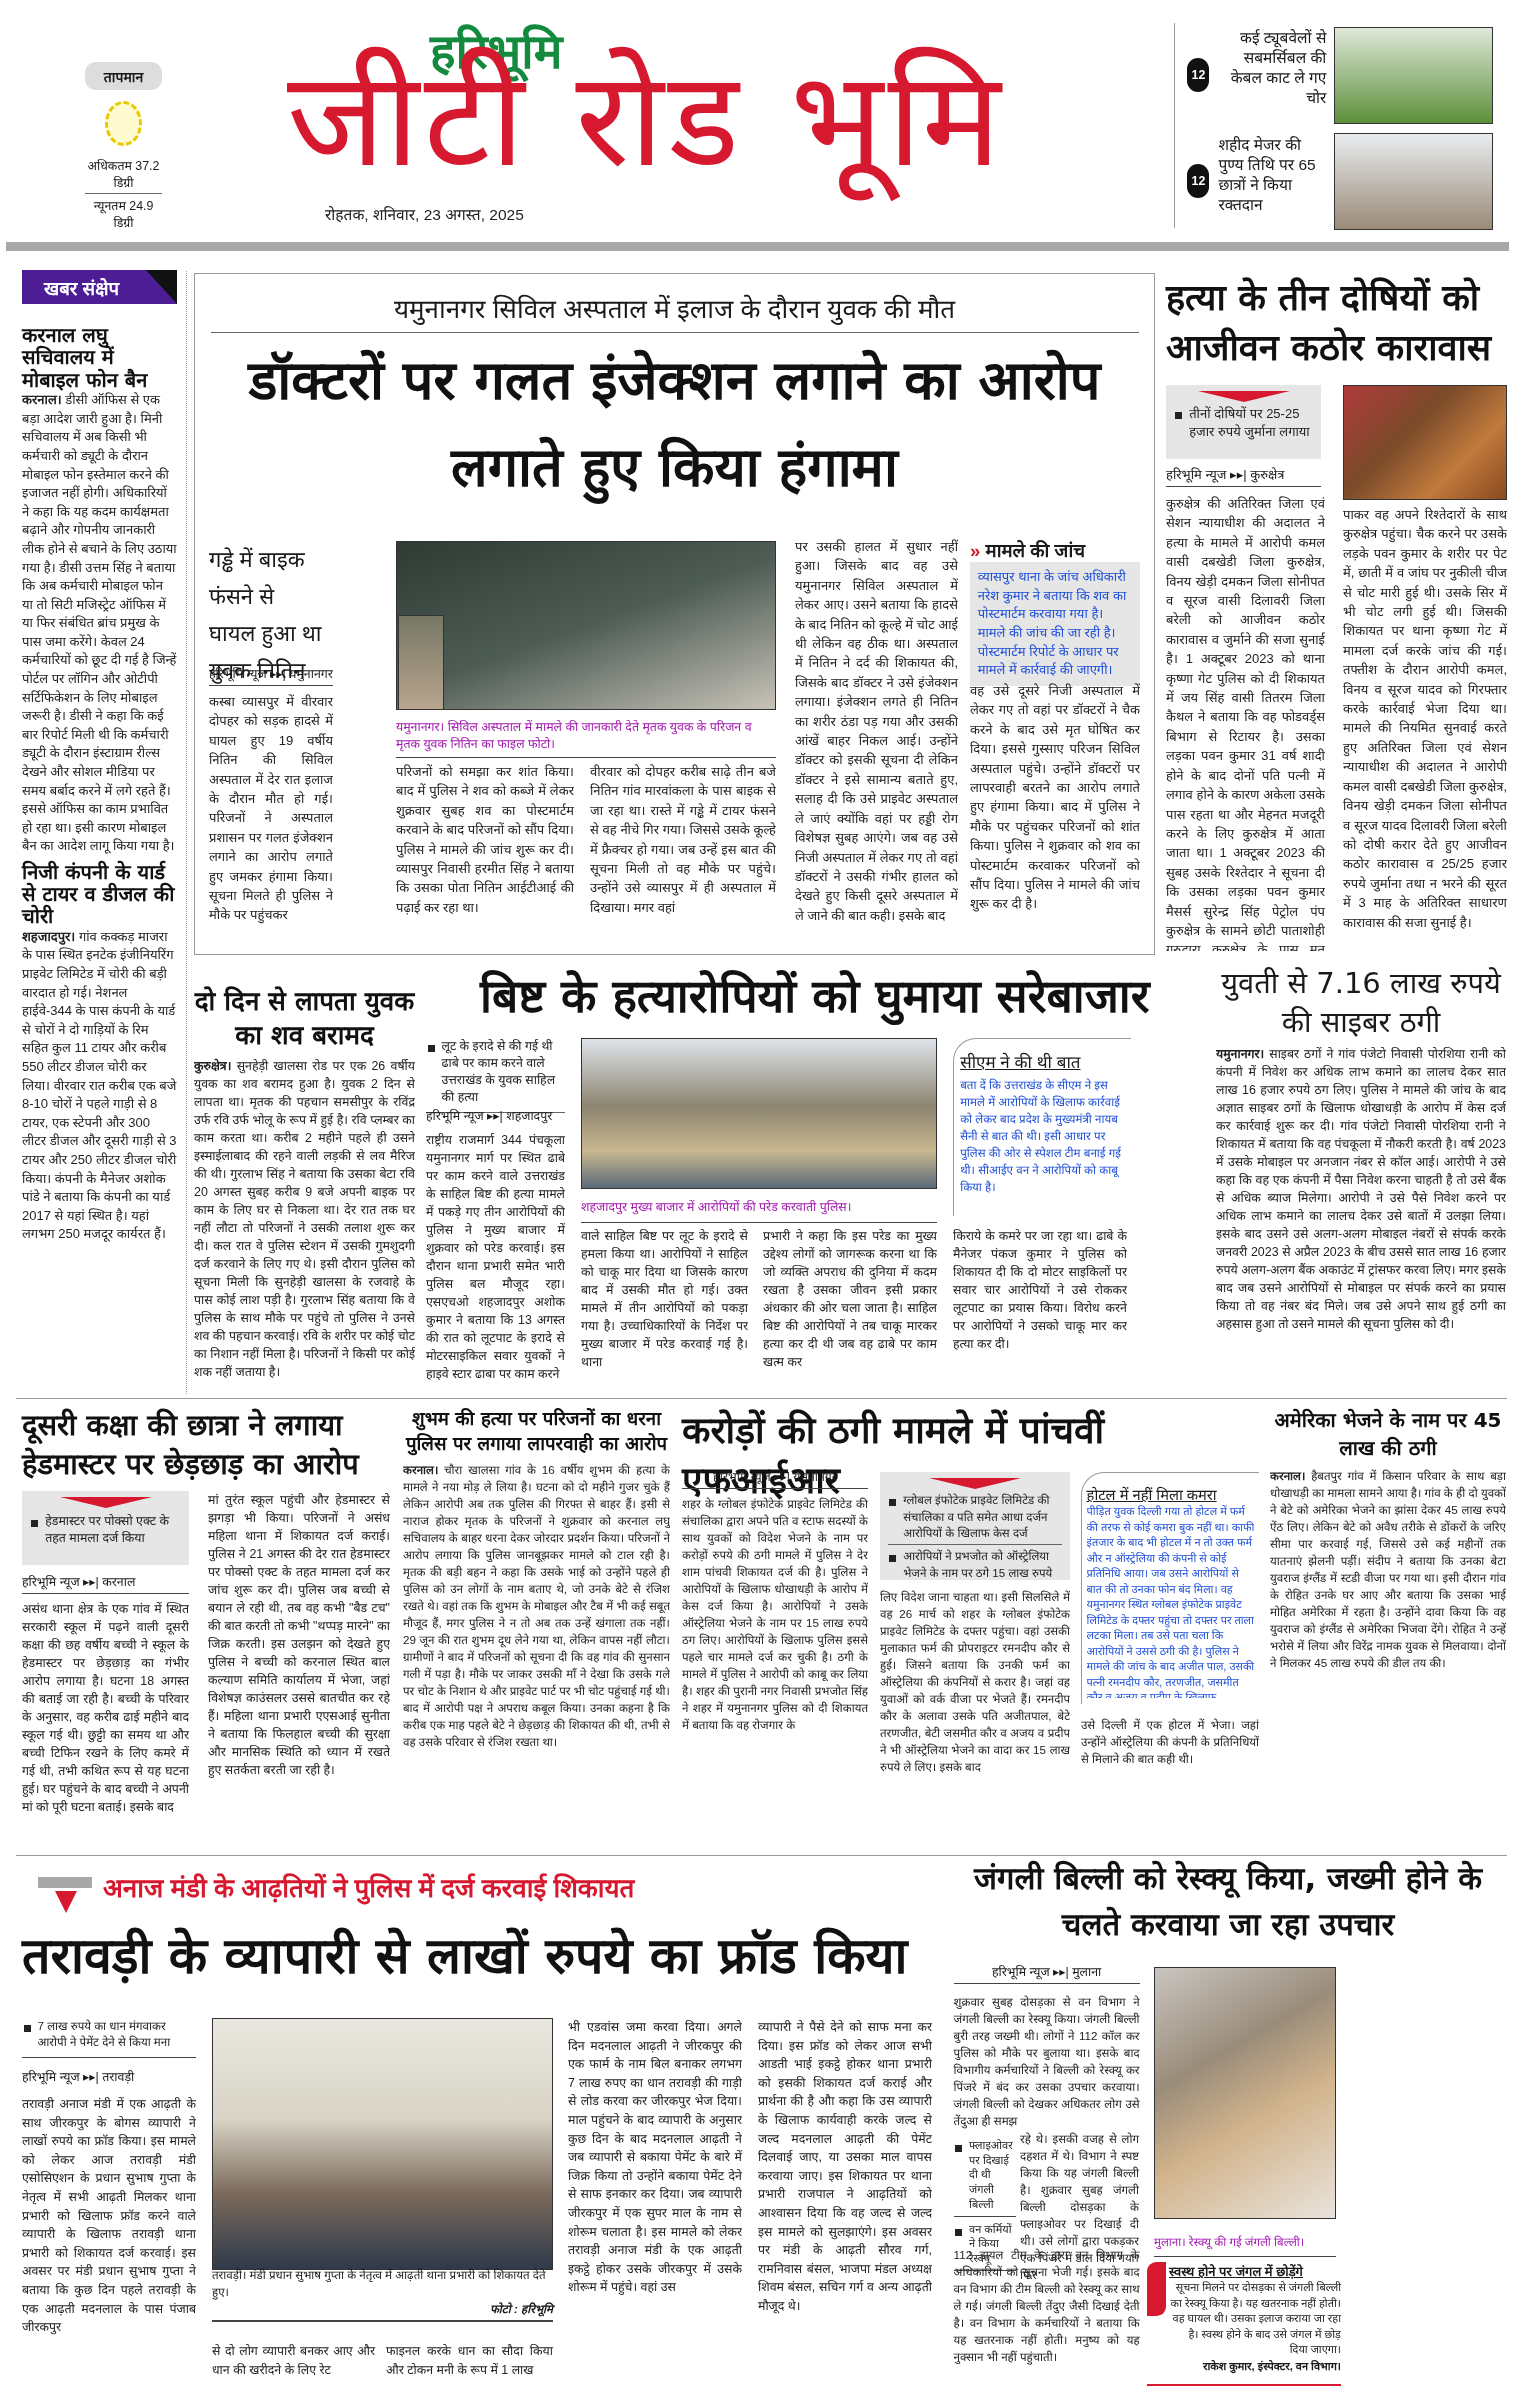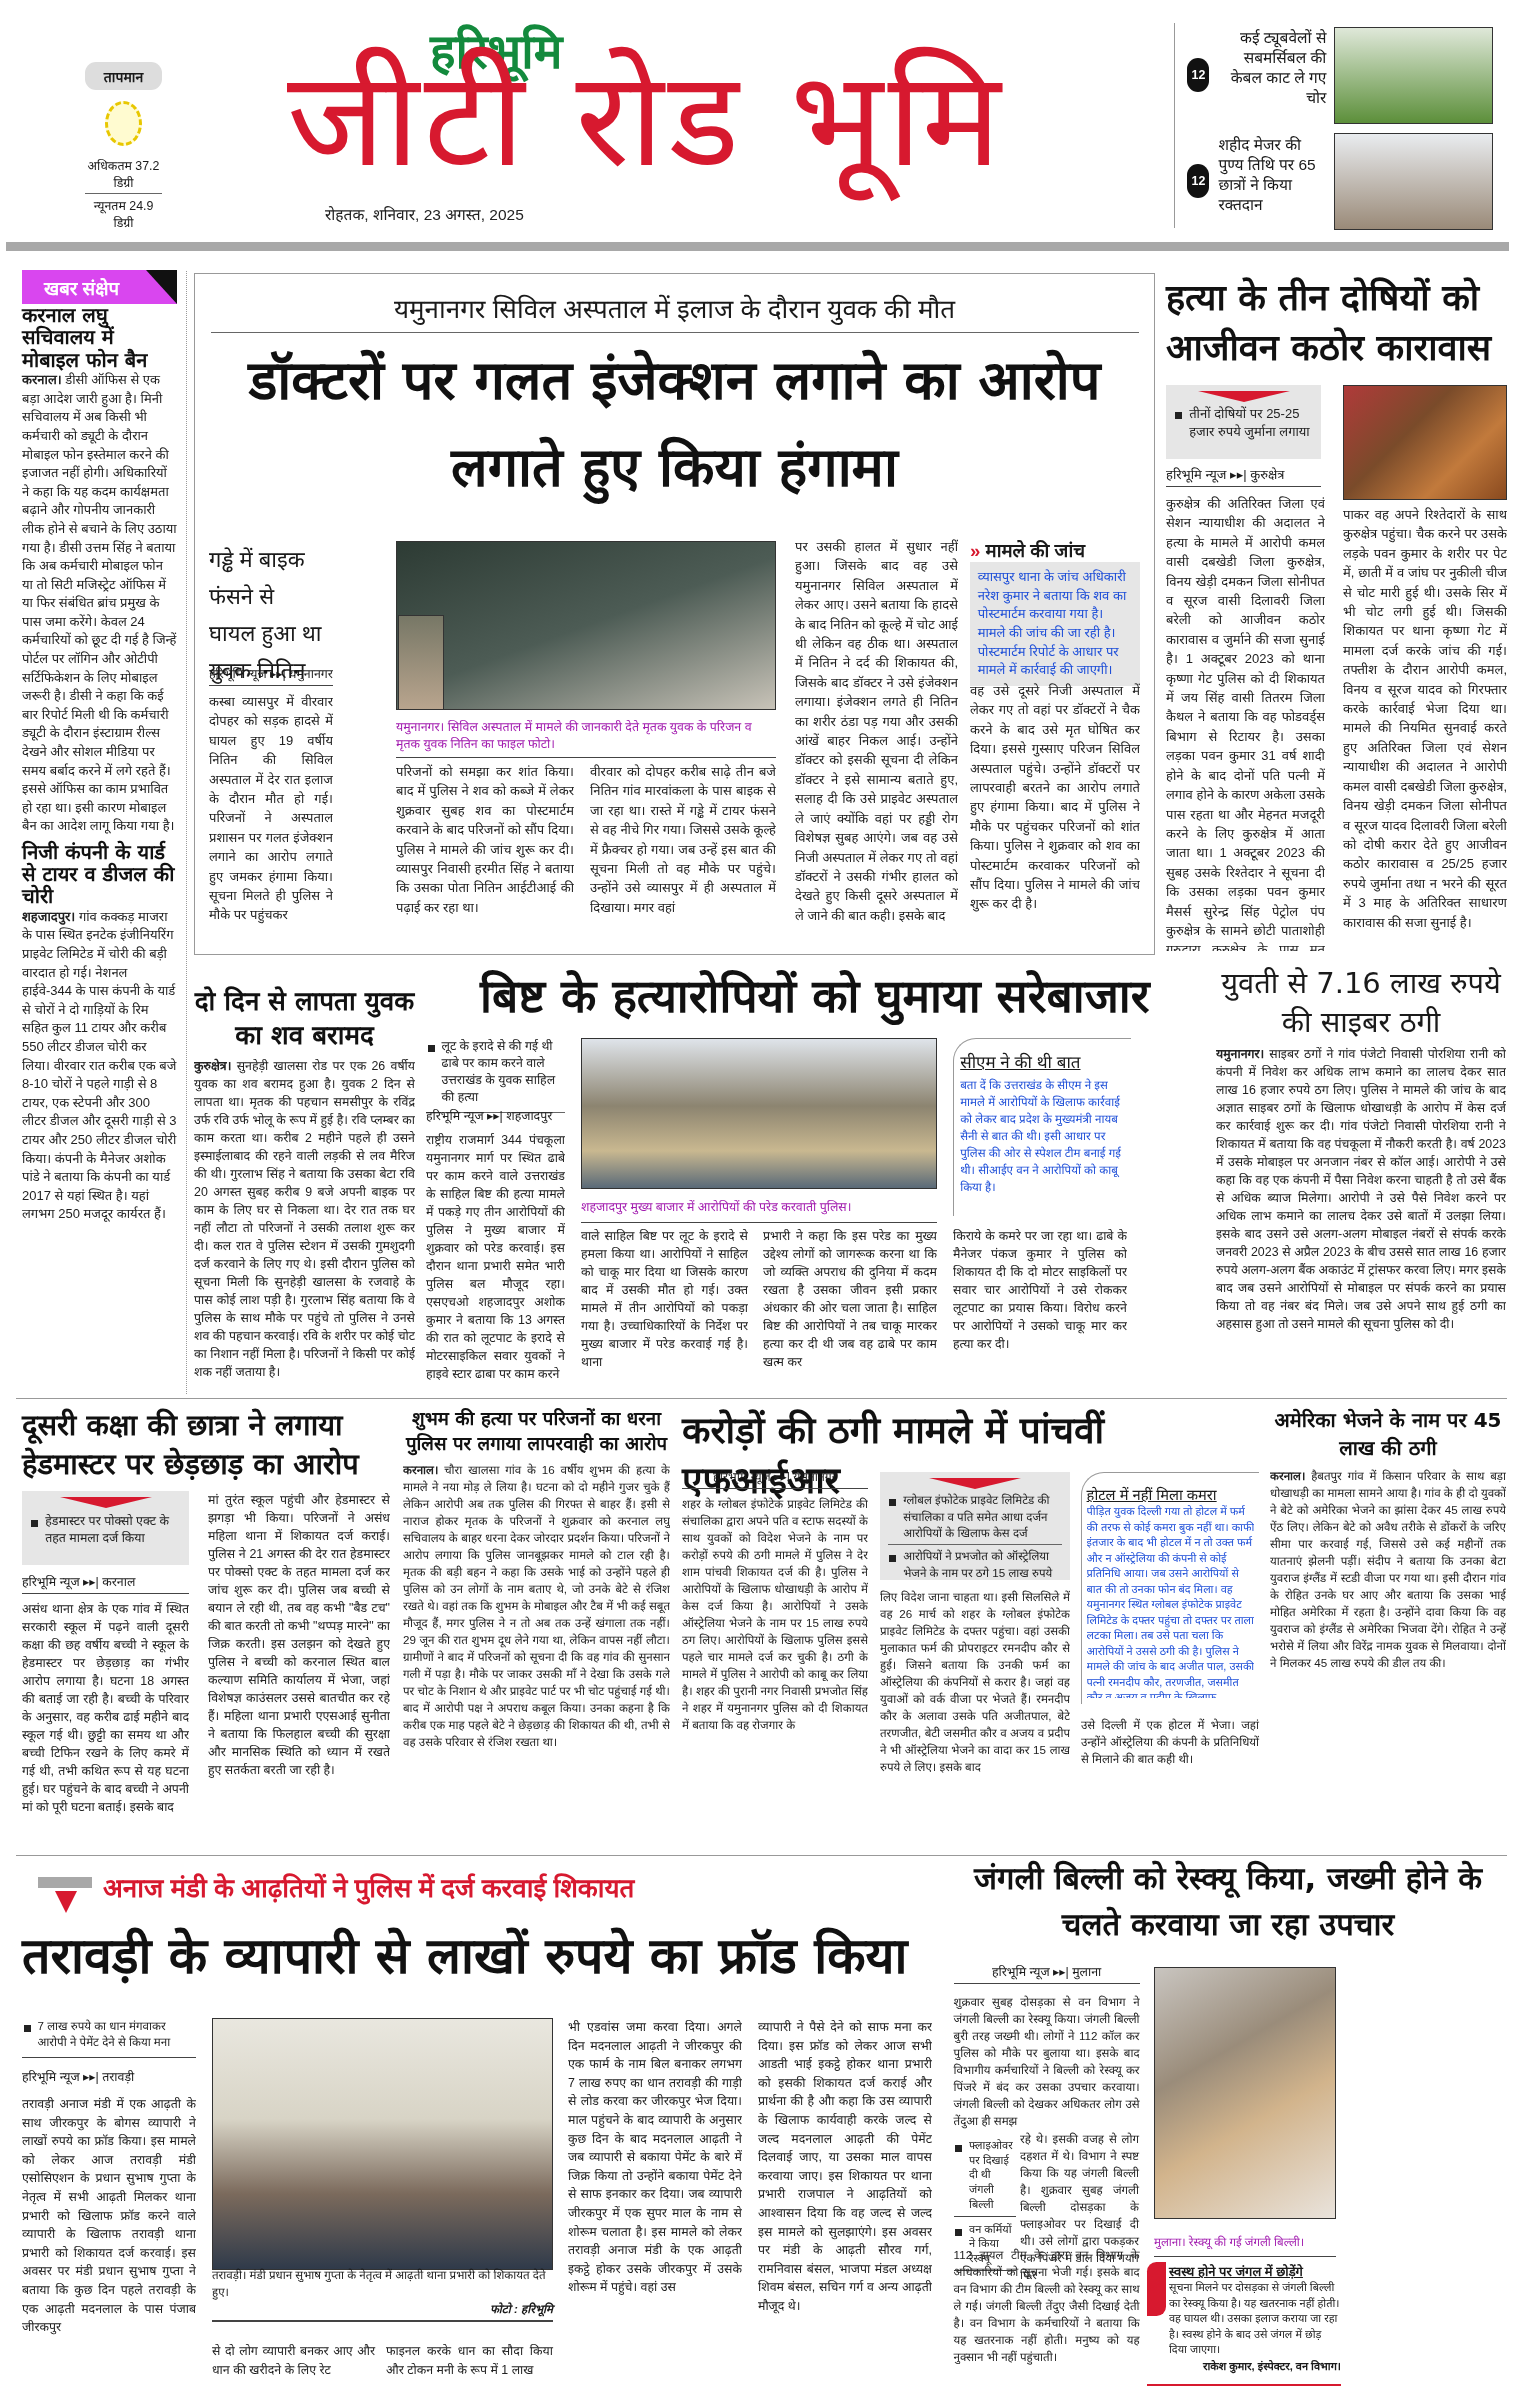--- a/index.html
+++ b/index.html
@@ -38,21 +38,21 @@
   </div>
   <div style="position:absolute;left:12.4px;top:110px;width:310px;height:97px">
     <span style="position:absolute;left:0;top:31px;width:22px;height:34px;border-radius:11px;background:#111;color:#fff;font-size:12.4px;font-weight:bold;text-align:center;line-height:34px">12</span>
     <span style="position:absolute;left:31px;top:1.5px;width:108px;font-size:15.5px;line-height:20px;">शहीद मेजर की पुण्य तिथि पर 65 छात्रों ने किया रक्तदान</span>
     <div class="photo" style="position:absolute;left:147px;top:0;width:159px;height:97px;background:linear-gradient(#e9ecef,#9a8a78)"></div>
   </div>
 </div>
 <div class="abs" style="left:6.2px;top:242px;width:1503px;height:9.3px;background:#a8a8a8"></div>
 
 <div class="abs" style="left:22px;top:270px;width:155px">
-  <div style="background:#d946ef;height:34px;position:relative;margin-bottom:0">
+  <div style="background:#4c1d95;height:34px;position:relative;margin-bottom:20px">
     <span style="color:#fff;font-weight:bold;font-size:18.6px;position:absolute;left:22px;top:4.6px">खबर संक्षेप</span>
     <span style="position:absolute;right:0;top:0;border-left:31px solid transparent;border-top:34px solid #111"></span>
   </div>
   <div class="hl" style="font-size:20px">करनाल लघु सचिवालय में मोबाइल फोन बैन</div>
   <p class="body" style="font-size:13px;line-height:18.6px;text-align:left"><b>करनाल।</b> <span>डीसी ऑफिस से एक बड़ा आदेश जारी हुआ है। मिनी सचिवालय में अब किसी भी कर्मचारी को ड्यूटी के दौरान मोबाइल फोन इस्तेमाल करने की इजाजत नहीं होगी। अधिकारियों ने कहा कि यह कदम कार्यक्षमता बढ़ाने और गोपनीय जानकारी लीक होने से बचाने के लिए उठाया गया है। डीसी उत्तम सिंह ने बताया कि अब कर्मचारी मोबाइल फोन या तो सिटी मजिस्ट्रेट ऑफिस में या फिर संबंधित ब्रांच प्रमुख के पास जमा करेंगे। केवल 24 कर्मचारियों को छूट दी गई है जिन्हें पोर्टल पर लॉगिन और ओटीपी सर्टिफिकेशन के लिए मोबाइल जरूरी है। डीसी ने कहा कि कई बार रिपोर्ट मिली थी कि कर्मचारी ड्यूटी के दौरान इंस्टाग्राम रील्स देखने और सोशल मीडिया पर समय बर्बाद करने में लगे रहते हैं। इससे ऑफिस का काम प्रभावित हो रहा था। इसी कारण मोबाइल बैन का आदेश लागू किया गया है।</span></p>
   <div class="hl" style="font-size:20px;margin-top:4.6px">निजी कंपनी के यार्ड से टायर व डीजल की चोरी</div>
   <p class="body" style="font-size:13px;line-height:18.6px;text-align:left"><b>शहजादपुर।</b> <span>गांव कक्कड़ माजरा के पास स्थित इनटेक इंजीनियरिंग प्राइवेट लिमिटेड में चोरी की बड़ी वारदात हो गई। नेशनल हाईवे-344 के पास कंपनी के यार्ड से चोरों ने दो गाड़ियों के रिम सहित कुल 11 टायर और करीब 550 लीटर डीजल चोरी कर लिया। वीरवार रात करीब एक बजे 8-10 चोरों ने पहले गाड़ी से 8 टायर, एक स्टेपनी और 300 लीटर डीजल और दूसरी गाड़ी से 3 टायर और 250 लीटर डीजल चोरी किया। कंपनी के मैनेजर अशोक पांडे ने बताया कि कंपनी का यार्ड 2017 से यहां स्थित है। यहां लगभग 250 मजदूर कार्यरत हैं।</span></p>
 </div>
 <div class="vrule" style="left:186px;top:271px;height:1123px;border-left:0.8px dotted #999;background:none"></div>
 
@@ -182,17 +182,17 @@
     <div class="bullet" style="font-size:11px;line-height:14.7px;border-bottom:0.8px solid #444;padding-bottom:4.6px">फ्लाइओवर पर दिखाई दी थी जंगली बिल्ली</div>
     <div class="bullet" style="font-size:11px;line-height:14.7px;margin-top:4.6px;border-bottom:0.8px solid #444;padding-bottom:4.6px">वन कर्मियों ने किया रेस्क्यू</div>
   </div>
   <p class="body" style="position:absolute;left:71px;top:275px;width:119px;font-size:11.6px;line-height:17px">रहे थे। इसकी वजह से लोग दहशत में थे। विभाग ने स्पष्ट किया कि यह जंगली बिल्ली है। शुक्रवार सुबह जंगली बिल्ली दोसड़का के फ्लाइओवर पर दिखाई दी थी। उसे लोगों द्वारा पकड़कर एक पिंजरे में डाल दिया गया। फिर</p>
   <p class="body" style="position:absolute;left:4.6px;top:391px;width:186px;font-size:11.6px;line-height:17px">112 डायल टीम के द्वारा वन विभाग के अधिकारियों को सूचना भेजी गई। इसके बाद वन विभाग की टीम बिल्ली को रेस्क्यू कर साथ ले गई। जंगली बिल्ली तेंदुए जैसी दिखाई देती है। वन विभाग के कर्मचारियों ने बताया कि यह खतरनाक नहीं होती। मनुष्य को यह नुक्सान भी नहीं पहुंचाती।</p>
   <div class="photo" style="position:absolute;left:205px;top:112px;width:182px;height:252px;background:linear-gradient(150deg,#c9c5c0 0%,#9a8c7a 35%,#d2b48c 60%,#e9e3dc)"></div>
   <div class="caption" style="position:absolute;left:205px;top:372px;width:182px;font-size:11.6px">मुलाना। रेस्क्यू की गई जंगली बिल्ली।</div>
   <div style="position:absolute;left:198px;top:407px;width:194px;height:124px;border-bottom:2.3px solid #d7192f">
     <div style="position:absolute;left:0;top:0;width:18.6px;height:54px;background:#d7192f;border-radius:9.3px 0 9.3px 0"></div>
     <div style="margin-left:22px;font-size:13px;font-weight:bold;text-decoration:underline">स्वस्थ होने पर जंगल में छोड़ेंगे</div>
-    <div style="margin-left:22px;font-size:11px;line-height:15.5px;text-align:left">सूचना मिलने पर दोसड़का से जंगली बिल्ली का रेस्क्यू किया है। यह खतरनाक नहीं होती। वह घायल थी। उसका इलाज कराया जा रहा है। स्वस्थ होने के बाद उसे जंगल में छोड़ दिया जाएगा।</div>
+    <div style="margin-left:22px;font-size:11px;line-height:15.5px;text-align:right">सूचना मिलने पर दोसड़का से जंगली बिल्ली का रेस्क्यू किया है। यह खतरनाक नहीं होती। वह घायल थी। उसका इलाज कराया जा रहा है। स्वस्थ होने के बाद उसे जंगल में छोड़ दिया जाएगा।</div>
     <div style="font-size:11px;text-align:right;font-weight:bold">राकेश कुमार, इंस्पेक्टर, वन विभाग।</div>
   </div>
 </div>
 
 
 </body></html>

